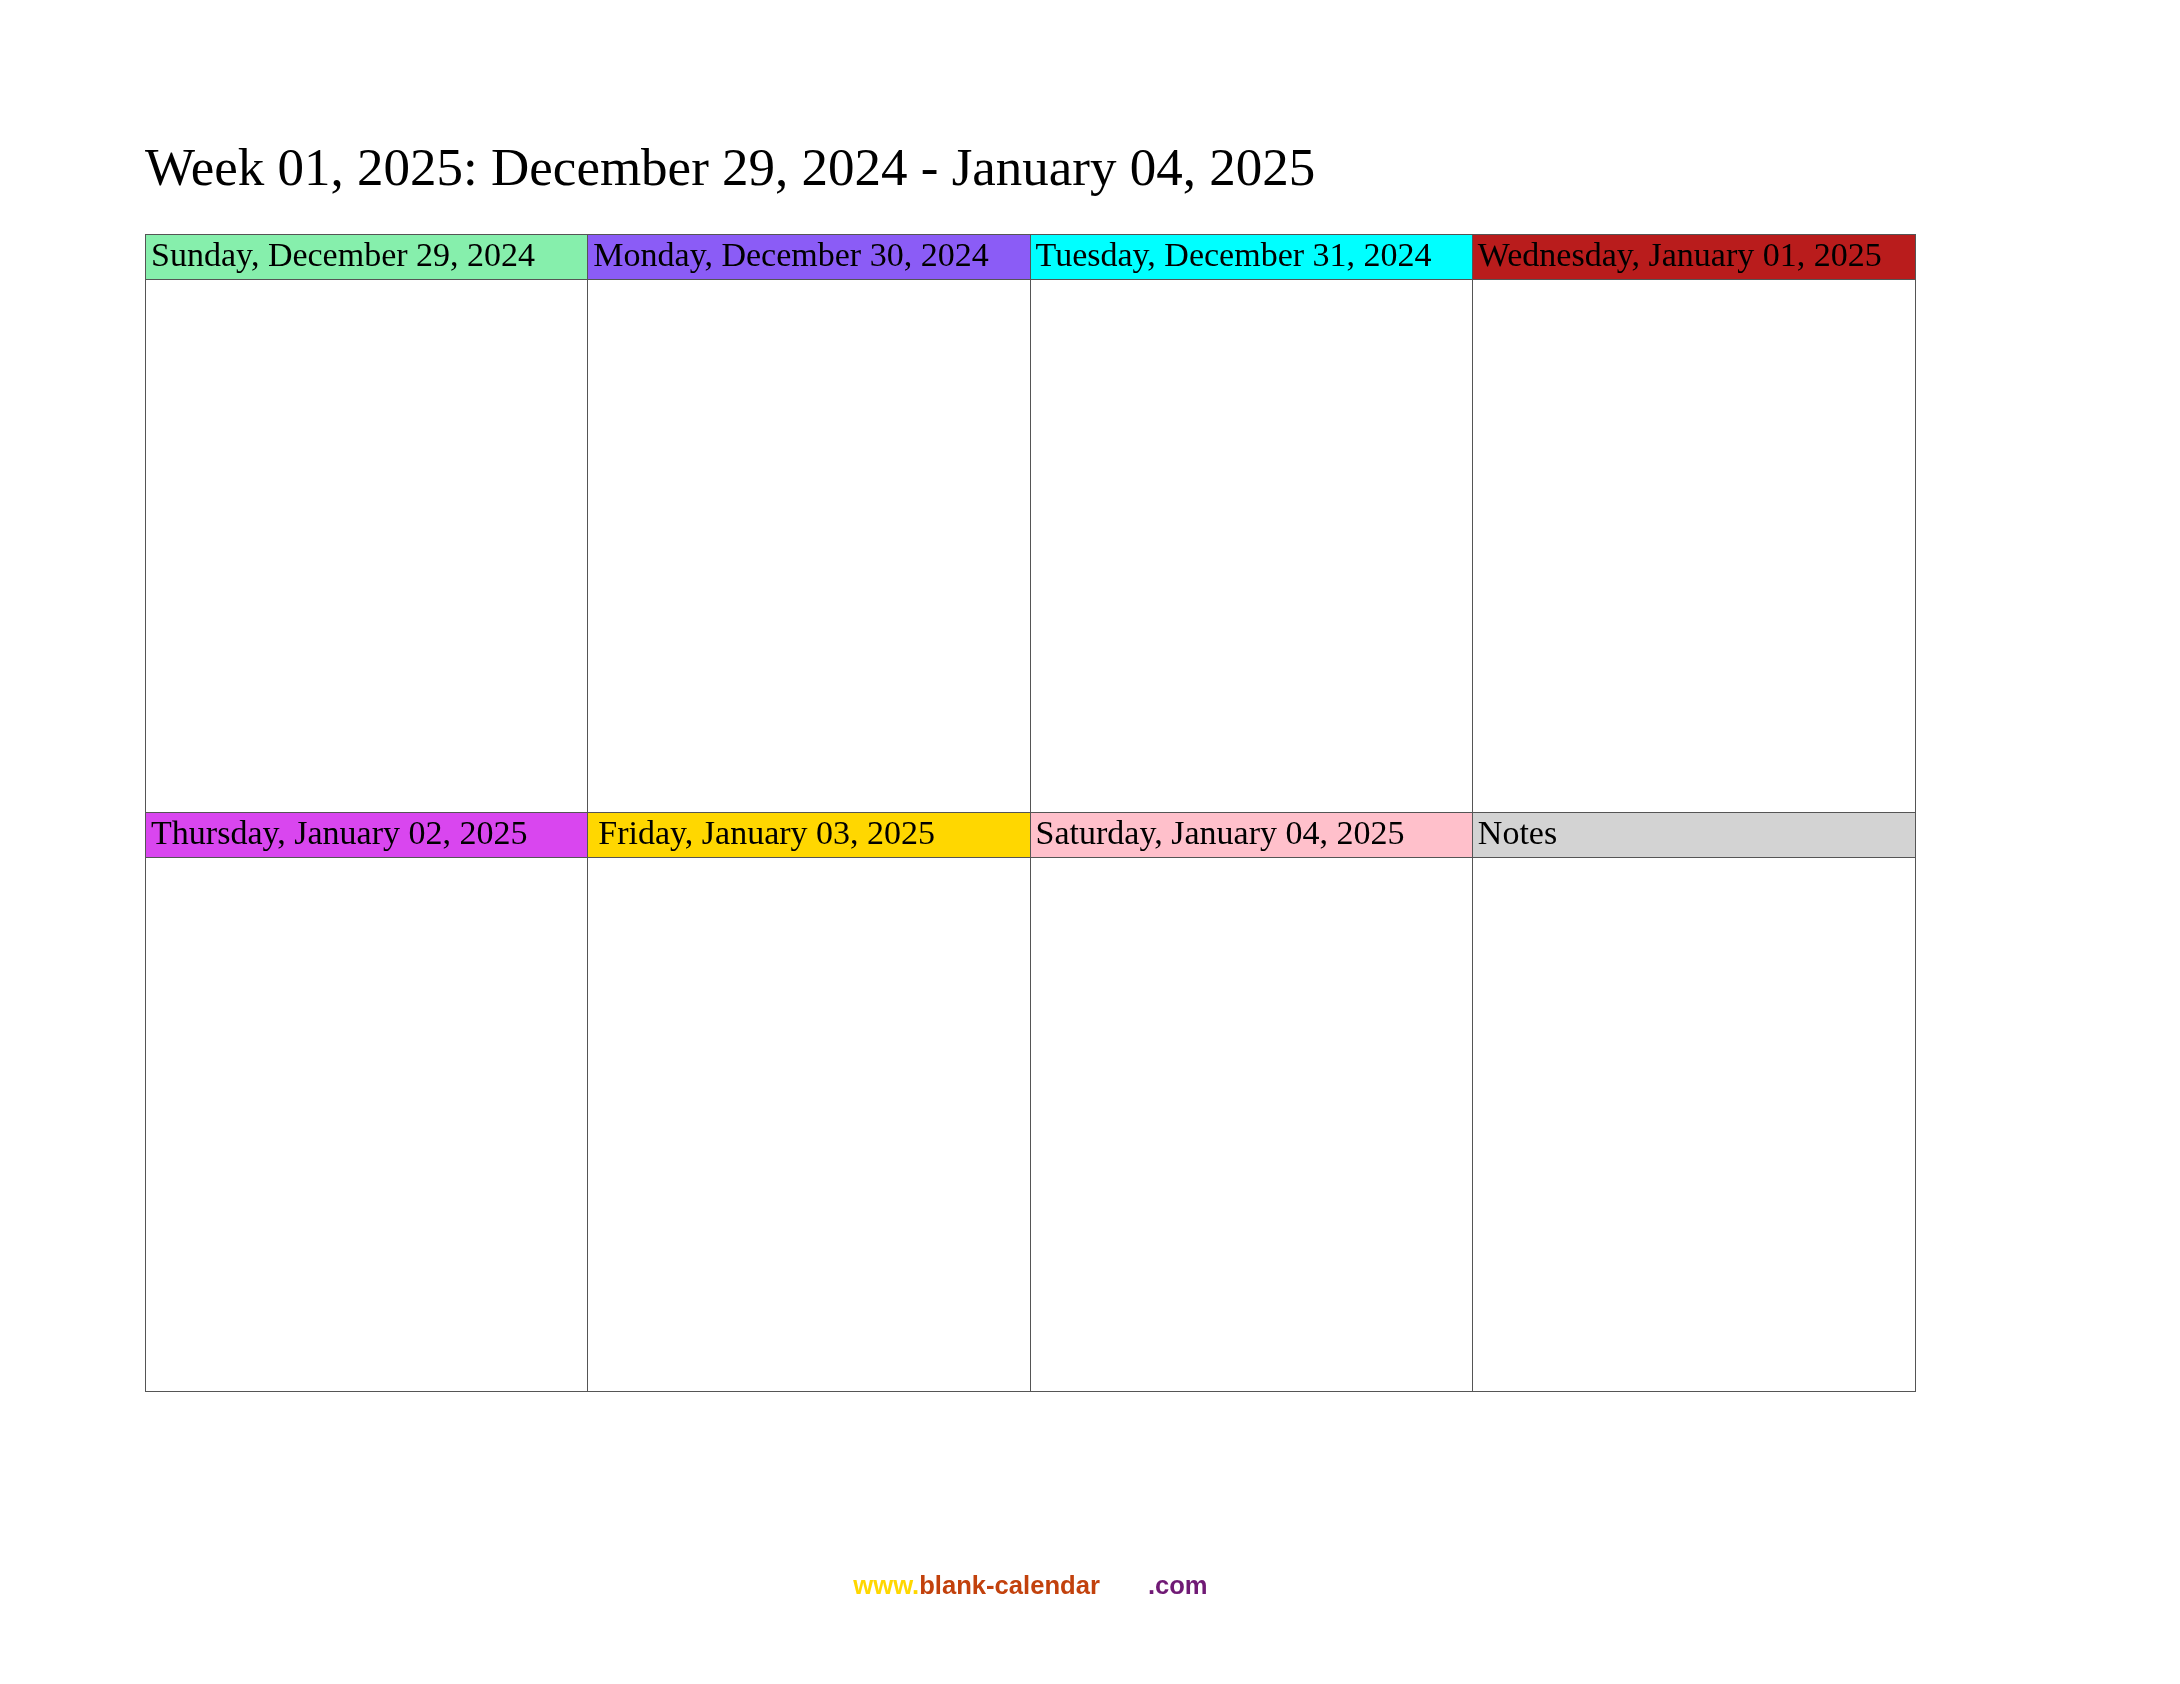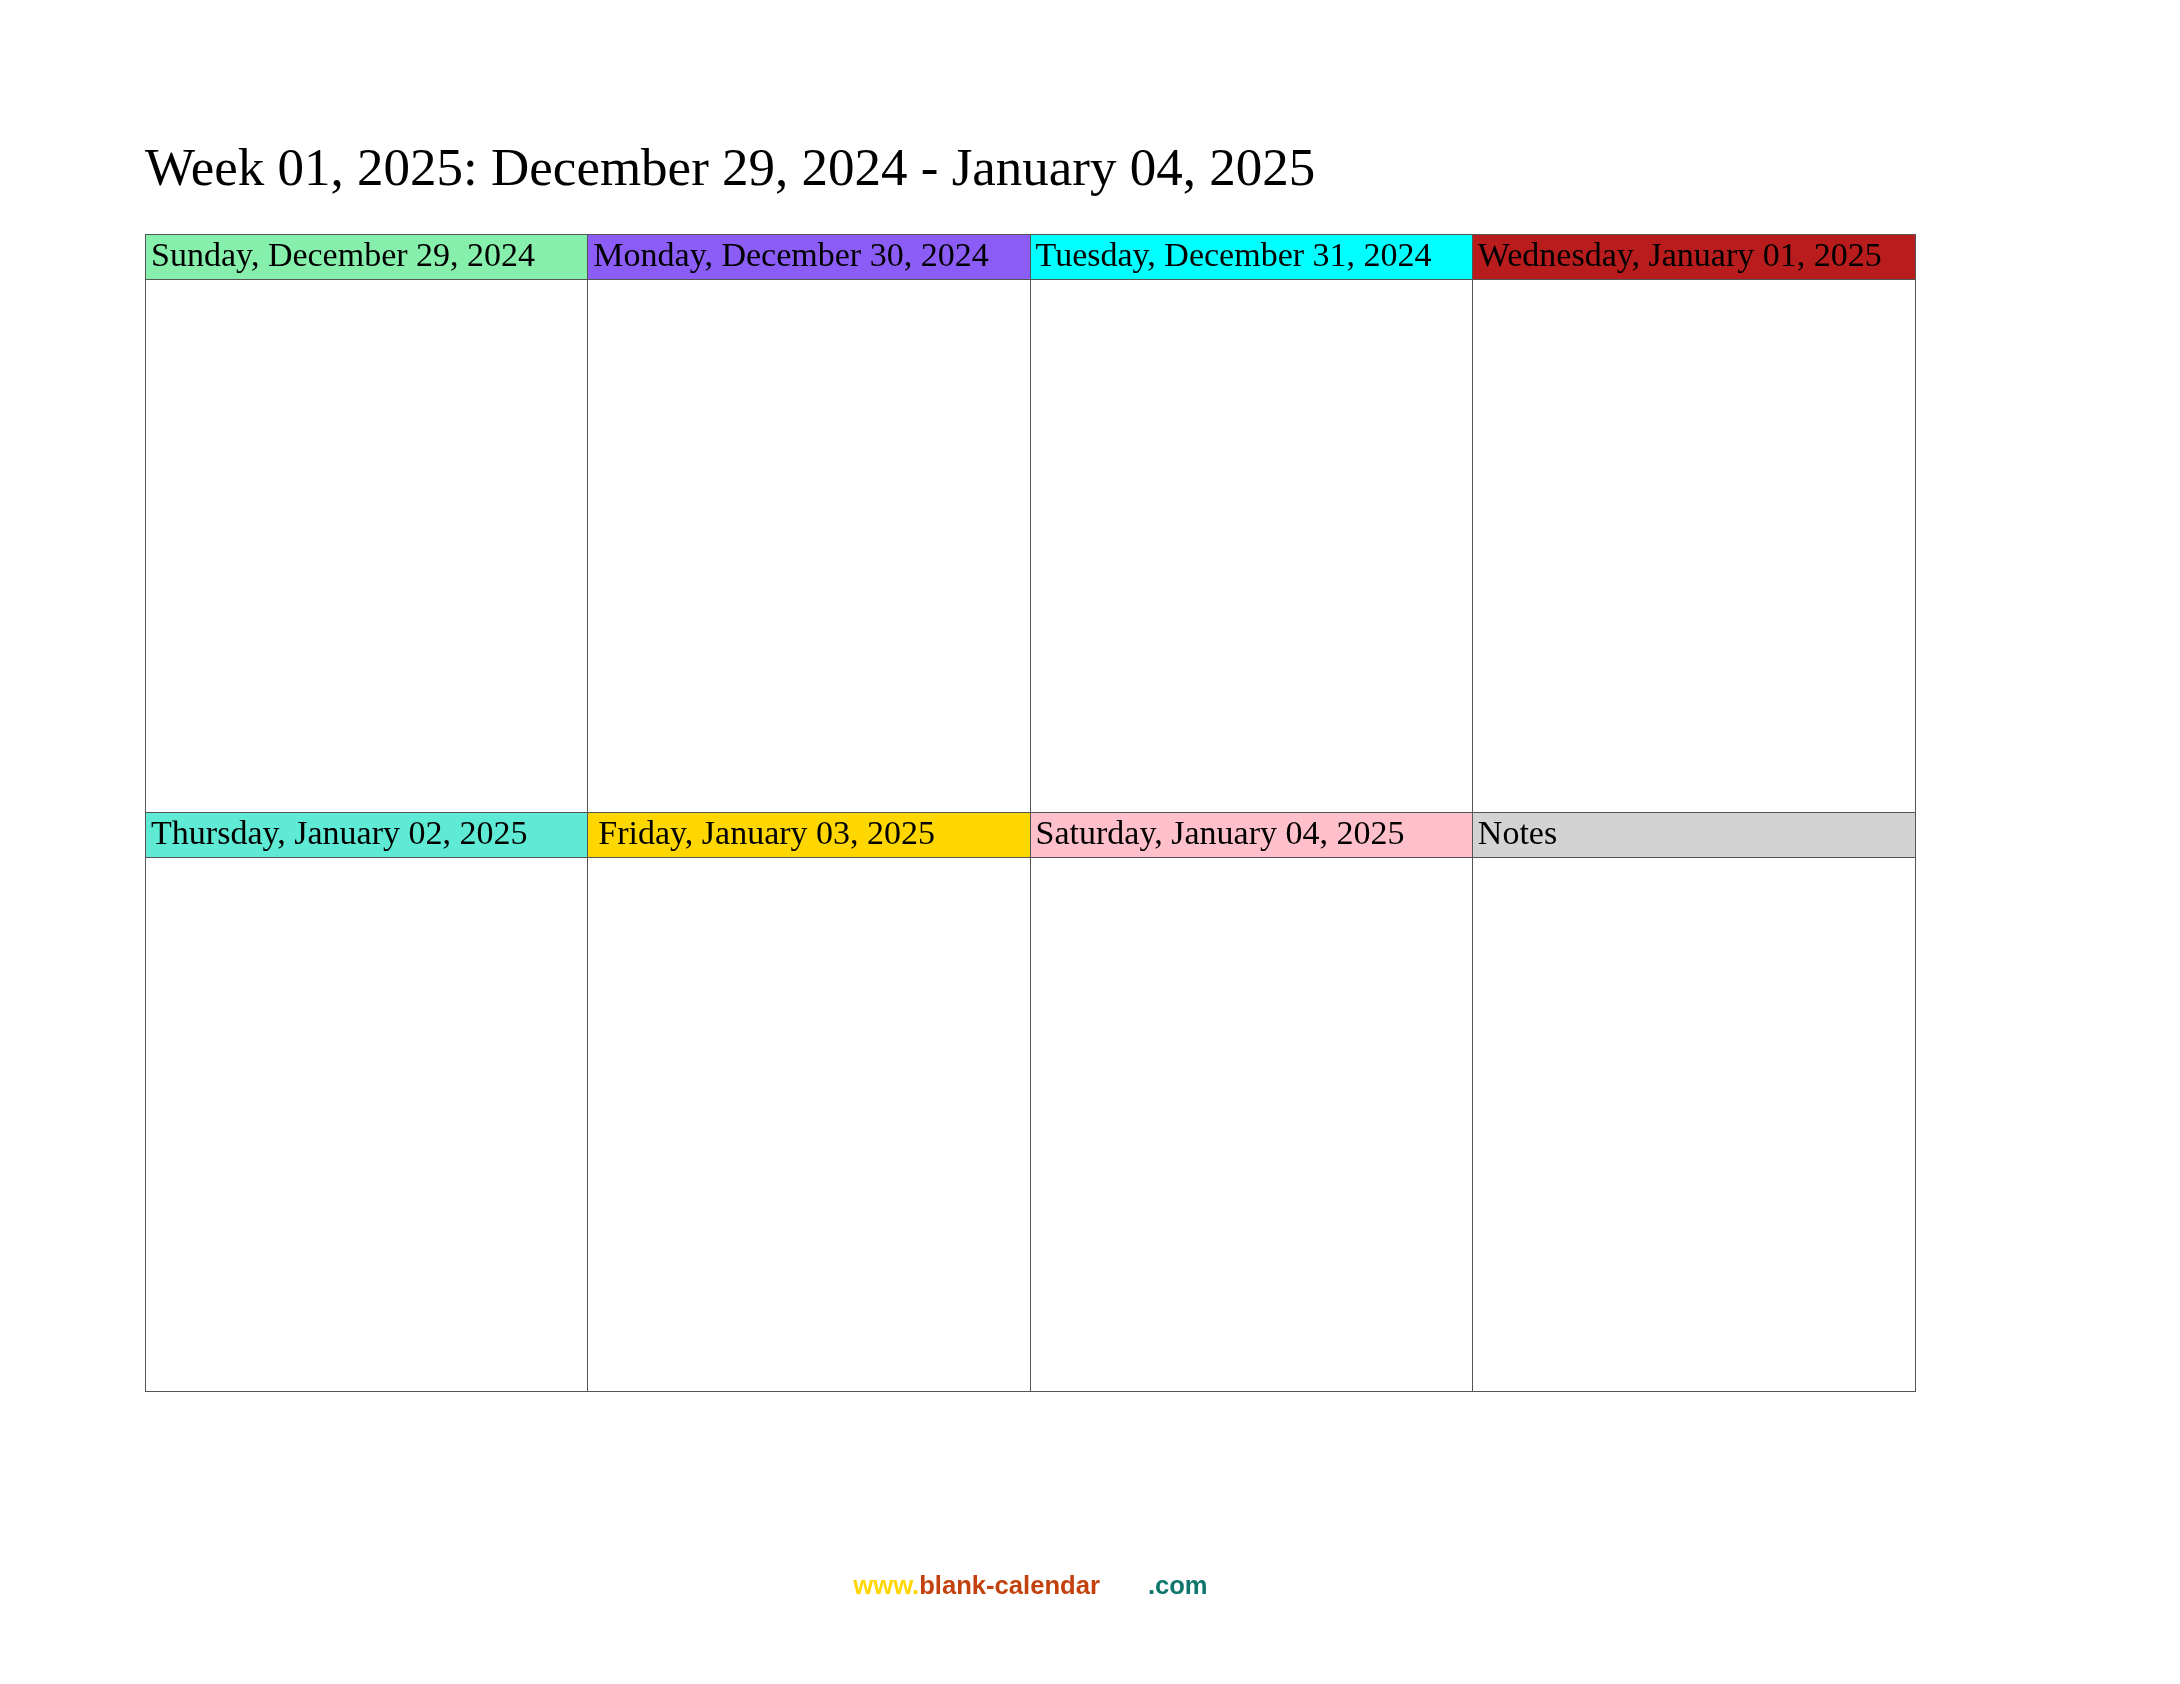--- a/index.html
+++ b/index.html
@@ -44,38 +44,38 @@
     border-bottom: 1.7px solid #555;
     background: #ffffff;
   }
   .col-last { border-right: none; }
   .row-last-body { border-bottom: none; }
 
   .bg-sun { background: #86efac; }
   .bg-mon { background: #8b5cf6; }
   .bg-tue { background: #00FFFF; }
   .bg-wed { background: #b91c1c; }
-  .bg-thu { background: #5eead4; }
+  .bg-thu { background: #d946ef; }
   .bg-fri { background: #FFD700; padding-left: 10px; }
   .bg-sat { background: #FFC0CB; }
   .bg-notes { background: #D3D3D3; }
 
   .footer {
     position: absolute;
     bottom: 85px;
     left: 0;
     width: 100%;
     text-align: center;
     font-family: Arial, Helvetica, sans-serif;
     font-size: 25.6px;
     font-weight: bold;
   }
   .footer .p1 { color: #FFD700; }
   .footer .p2 { color: #c2410c; }
-  .footer .p3 { color: #0f766e; margin-left: 48px; }
+  .footer .p3 { color: #701a75; margin-left: 48px; }
 </style>
 </head>
 <body>
 
 <div class="page">
 
   <h1 class="title">Week 01, 2025: December 29, 2024 - January 04, 2025</h1>
 
   <div class="grid">
 

